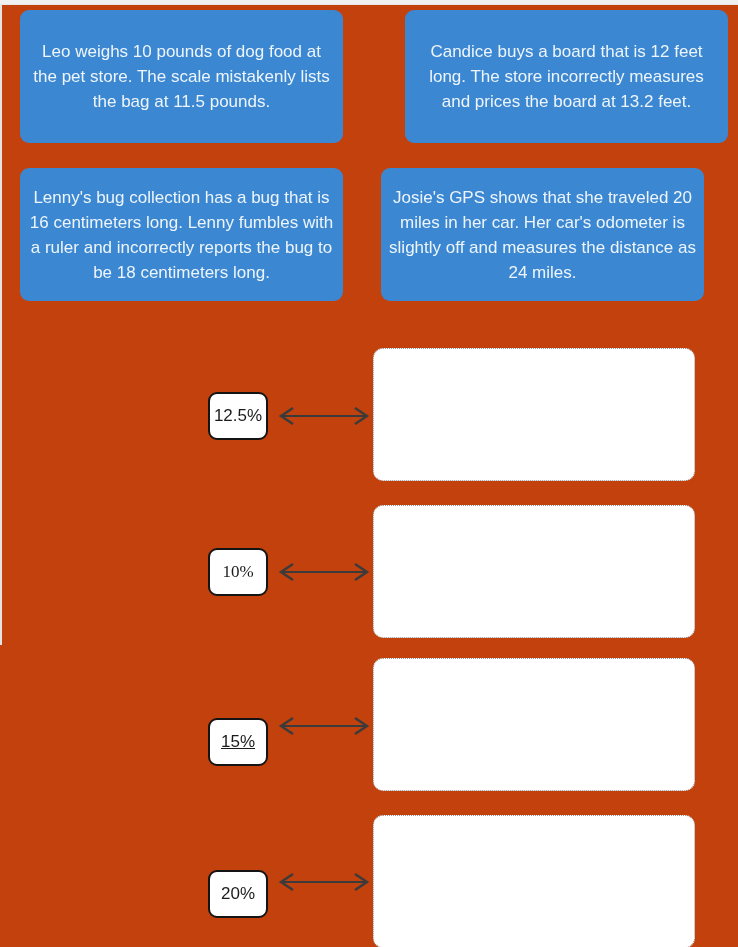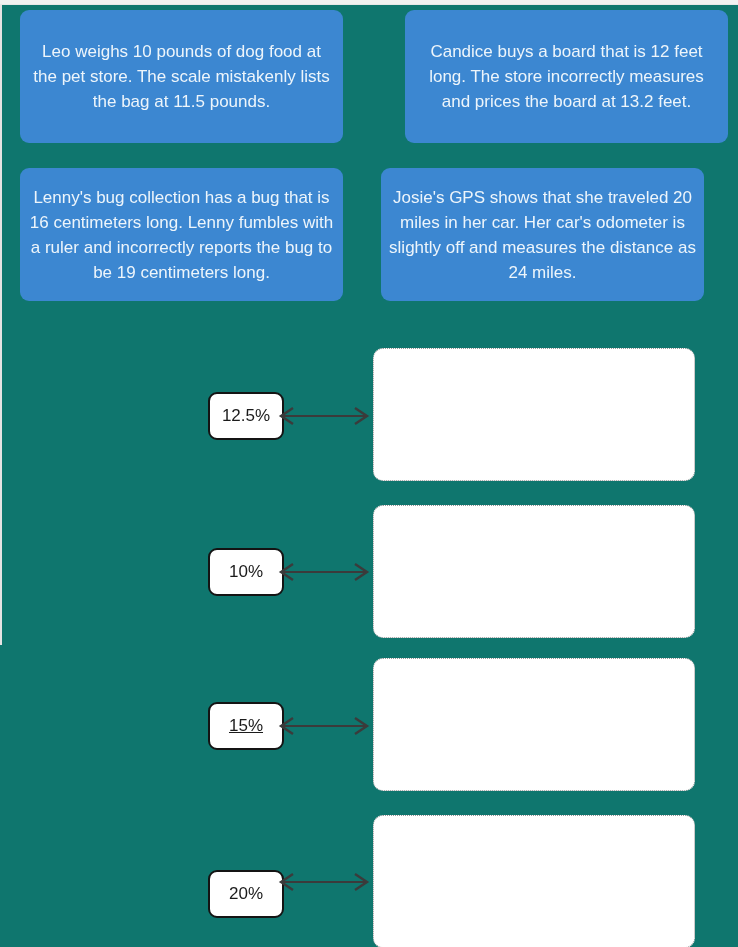--- a/index.html
+++ b/index.html
@@ -6,21 +6,21 @@
     margin: 0;
     padding: 0;
     background: #ffffff;
     font-family: "Liberation Sans", sans-serif;
   }
   #stage {
     position: relative;
     width: 738px;
     height: 947px;
     overflow: hidden;
-    background: #0f766e;
+    background: #c2410c;
   }
   .top-strip {
     position: absolute;
     left: 0; top: 0;
     width: 738px; height: 5px;
     background: #f1f1f1;
     border-bottom: 1px solid #e7e7e7;
     box-sizing: border-box;
   }
   .left-line {
@@ -47,21 +47,21 @@
     cursor: pointer;
   }
   #card-0 { left: 20px;  top: 10px; }
   #card-1 { left: 385px; top: 10px; margin-left: 20px; }
   #card-2 { left: 20px;  top: 168px; }
   #card-3 { left: 373px; top: 168px; margin-left: 8px; }
 
   .pct-box {
     position: absolute;
     left: 208px;
-    width: 76px;
+    width: 60px;
     height: 48px;
     background: #ffffff;
     border: 2.5px solid #141414;
     border-radius: 9px;
     box-sizing: border-box;
     display: flex;
     align-items: center;
     justify-content: center;
     font-size: 17px;
     color: #1b1b1b;
@@ -77,35 +77,35 @@
     left: 373px;
     width: 322px;
     height: 133px;
     background: #ffffff;
     border: 1px dotted #979797;
     border-radius: 10px;
     box-sizing: border-box;
   }
   
   #row-0 .pct-box { top: 392px; } #row-0 .arrow { top: 404px; } #row-0 .drop-zone { top: 348px; }
-  #row-1 .pct-box { top: 548px; } #row-1 .arrow { top: 560px; } #row-1 .drop-zone { top: 505px; }
-  #row-2 .pct-box { top: 702px; text-decoration: underline; } #row-2 .arrow { top: 714px; } #row-2 .drop-zone { top: 658px; }
+  #row-1 .pct-box { top: 548px; font-family: Liberation Serif, serif; } #row-1 .arrow { top: 560px; } #row-1 .drop-zone { top: 505px; }
+  #row-2 .pct-box { top: 718px; text-decoration: underline; } #row-2 .arrow { top: 714px; } #row-2 .drop-zone { top: 658px; }
   #row-3 .pct-box { top: 858px; margin-top: 12px; } #row-3 .arrow { top: 870px; } #row-3 .drop-zone { top: 815px; }
 </style>
 </head>
 <body>
 
 <div id="stage">
 
   <div class="top-strip"></div>
   <div class="left-line"></div>
 
   <div id="card-0" class="problem-card">Leo weighs 10 pounds of dog food at the pet store. The scale mistakenly lists the bag at 11.5 pounds.</div>
   <div id="card-1" class="problem-card">Candice buys a board that is 12 feet long. The store incorrectly measures and prices the board at 13.2 feet.</div>
-  <div id="card-2" class="problem-card">Lenny's bug collection has a bug that is 16 centimeters long. Lenny fumbles with a ruler and incorrectly reports the bug to be 19 centimeters long.</div>
+  <div id="card-2" class="problem-card">Lenny's bug collection has a bug that is 16 centimeters long. Lenny fumbles with a ruler and incorrectly reports the bug to be 18 centimeters long.</div>
   <div id="card-3" class="problem-card">Josie's GPS shows that she traveled 20 miles in her car. Her car's odometer is slightly off and measures the distance as 24 miles.</div>
 
   <div id="row-0">
     <div class="pct-box">12.5%</div>
     <svg class="arrow" viewBox="0 0 96 24">
       <line x1="7" y1="12" x2="89" y2="12" stroke="#3b3b3b" stroke-width="2"></line>
       <polyline points="17,4 5,12 17,20" fill="none" stroke="#3b3b3b" stroke-width="2.4"></polyline>
       <polyline points="79,4 91,12 79,20" fill="none" stroke="#3b3b3b" stroke-width="2.4"></polyline>
     </svg>
     <div class="drop-zone"></div>

